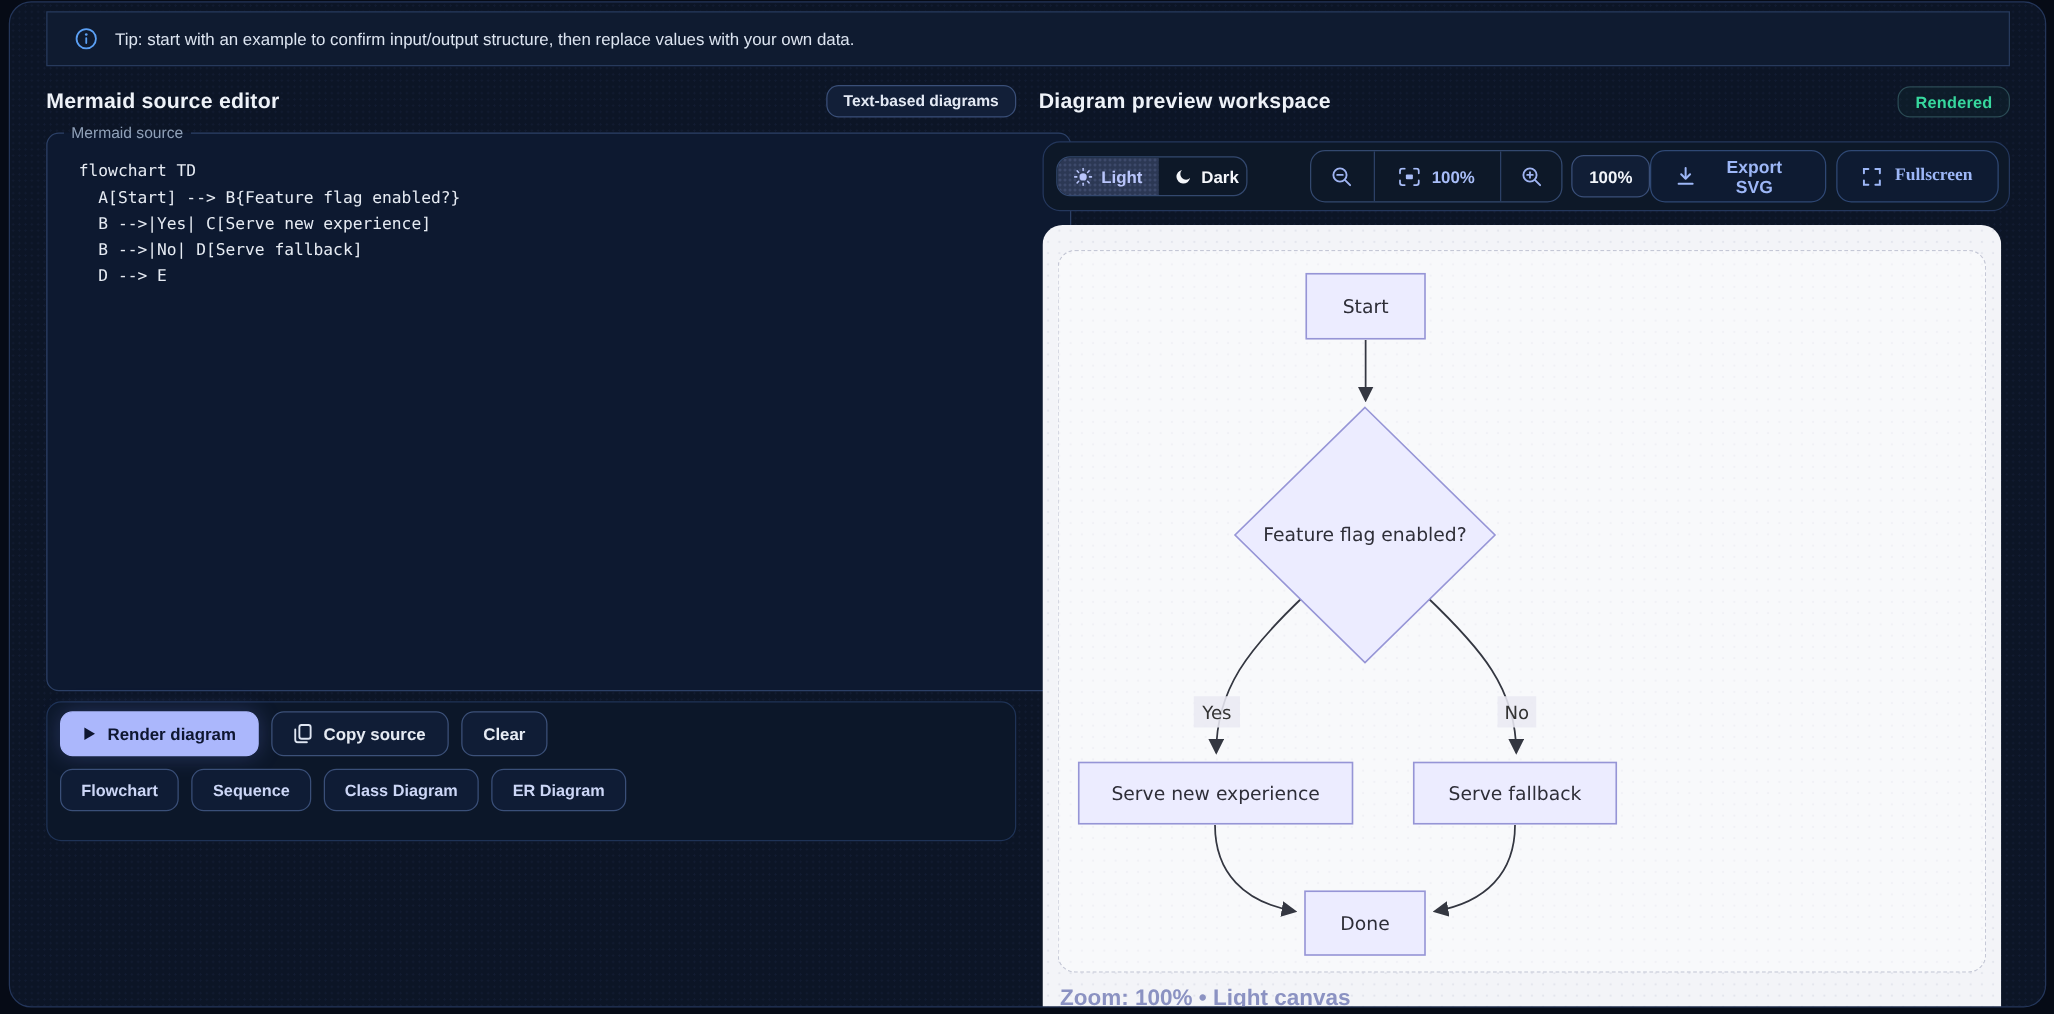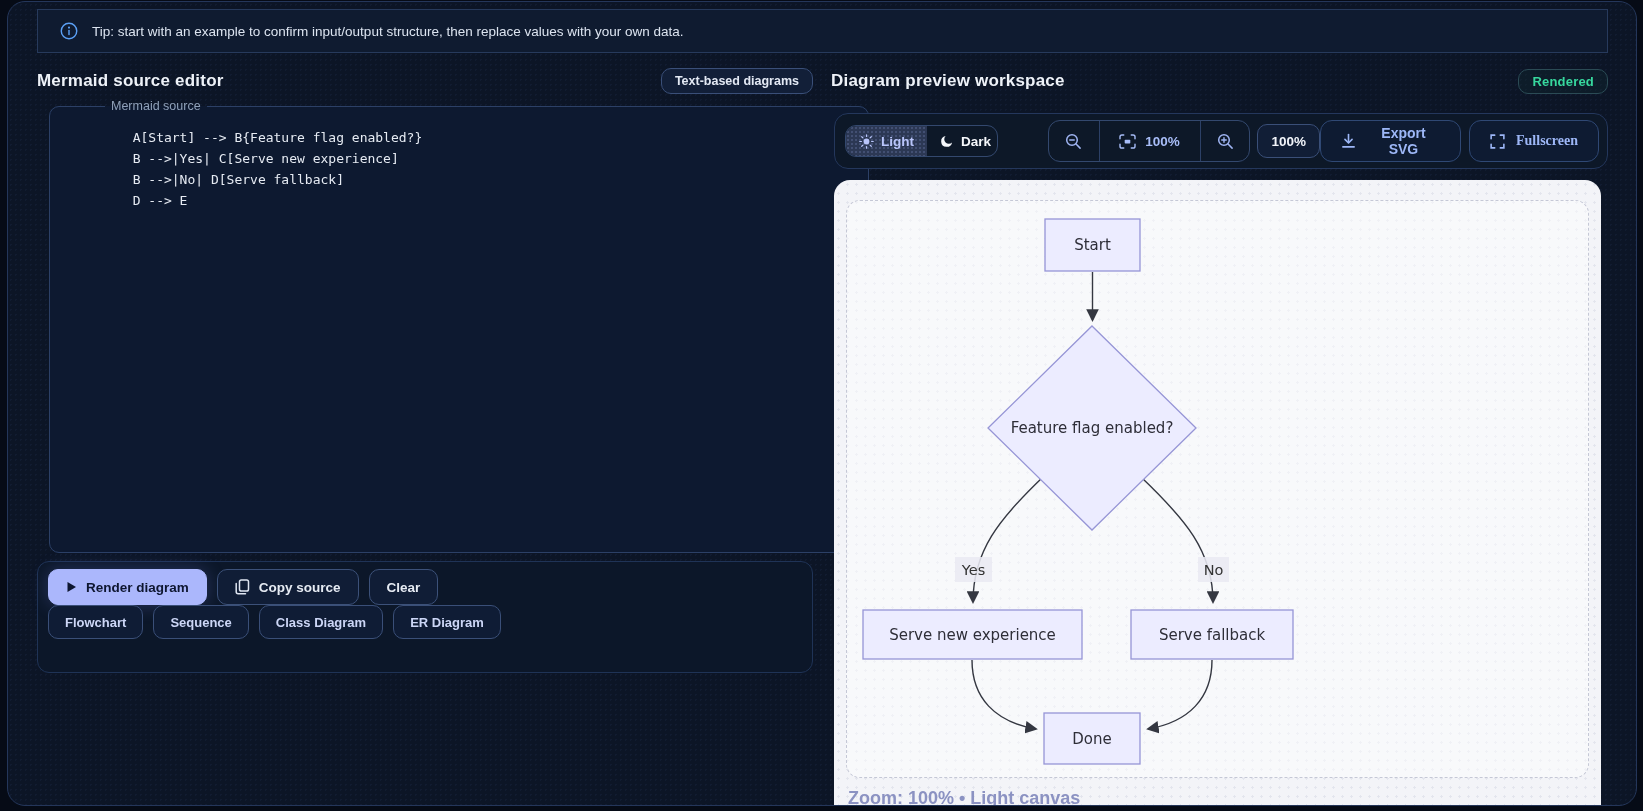--- a/index.html
+++ b/index.html
@@ -23,22 +23,22 @@
 
   
   .left-col { position:absolute; left:29px; top:64px; width:776px; }
   .panel-header { display:flex; align-items:center; justify-content:space-between; height:30px; }
   .panel-title { font-size:17px; font-weight:700; color:#eef2f8; letter-spacing:.2px; }
   .pill-badge {
     border:1px solid #3a4f78; background:#121f38; color:#e3e9f4;
     font-size:12.5px; font-weight:600; padding:5px 13px; border-radius:10px;
   }
   fieldset.editor {
-    position:absolute; left:12px; top:33px; width:820px; height:454px;
-    border:1px solid #2c4066; border-radius:10px; background:#0d1930;padding-left:42px;
+    position:absolute; left:0; top:33px; width:820px; height:454px;
+    border:1px solid #2c4066; border-radius:10px; background:#0d1930;
   }
   fieldset.editor legend {
     margin-left:13px; padding:0 6px; font-size:12.5px; color:#8fa0b8;
   }
   .code-area { padding:14px 10px 10px 25px; height:100%; cursor:text; }
   .code-line {
     font-family:"DejaVu Sans Mono", monospace; font-size:13px; line-height:21px;
     color:#e6ebf3; white-space:pre;
   }
 
@@ -47,21 +47,21 @@
     border:1px solid #1f3356; border-radius:12px; background:#0c1729; padding:7px 10px;
   }
   .btn-row { display:flex; gap:10px; }
   .btn {
     display:inline-flex; align-items:center; gap:9px; height:36px; padding:0 17px;
     border-radius:10px; font-size:13.5px; font-weight:600; cursor:pointer;
     border:1px solid #3c5179; background:#101d36; color:#e6ebf3;
   }
   .btn.primary { background:#abb7fc; border-color:#abb7fc; color:#0e1630; box-shadow:0 0 18px rgba(120,140,255,.25); }
   .presets-label { margin:11px 0 8px 2px; font-size:12.5px; color:#8fa0b8; }
-  .btn.preset { height:34px; padding:0 16px; color:#ccd6f6; background:#0f1c35; border-color:#3a4f78; font-size:13px; }
+  .btn.preset { height:34px; padding:0 16px; color:#ccd6f6; background:#0f1c35; border-color:#3a4f78; font-size:13px;margin-top:10px; }
 
   
   .right-col-header {
     position:absolute; left:823px; top:64px; width:777px; height:30px;
     display:flex; align-items:center; justify-content:space-between;
   }
   .rendered-badge {
     border:1px solid #2b4b55; background:rgba(18,44,50,.35); color:#37d89e;
     font-size:13px; font-weight:700; padding:4px 13px; border-radius:10px; letter-spacing:.2px;
   }
@@ -145,20 +145,21 @@
 
   <div class="left-col">
     <div class="panel-header">
       <div class="panel-title">Mermaid source editor</div>
       <div class="pill-badge">Text-based diagrams</div>
     </div>
 
     <fieldset class="editor">
       <legend>Mermaid source</legend>
       <div class="code-area">
+        <div class="code-line">flowchart TD</div>
         <div class="code-line">  A[Start] --&gt; B{Feature flag enabled?}</div>
         <div class="code-line">  B --&gt;|Yes| C[Serve new experience]</div>
         <div class="code-line">  B --&gt;|No| D[Serve fallback]</div>
         <div class="code-line">  D --&gt; E</div>
       </div>
     </fieldset>
 
     <div class="actions-panel">
       <div class="btn-row">
         <button class="btn primary">

